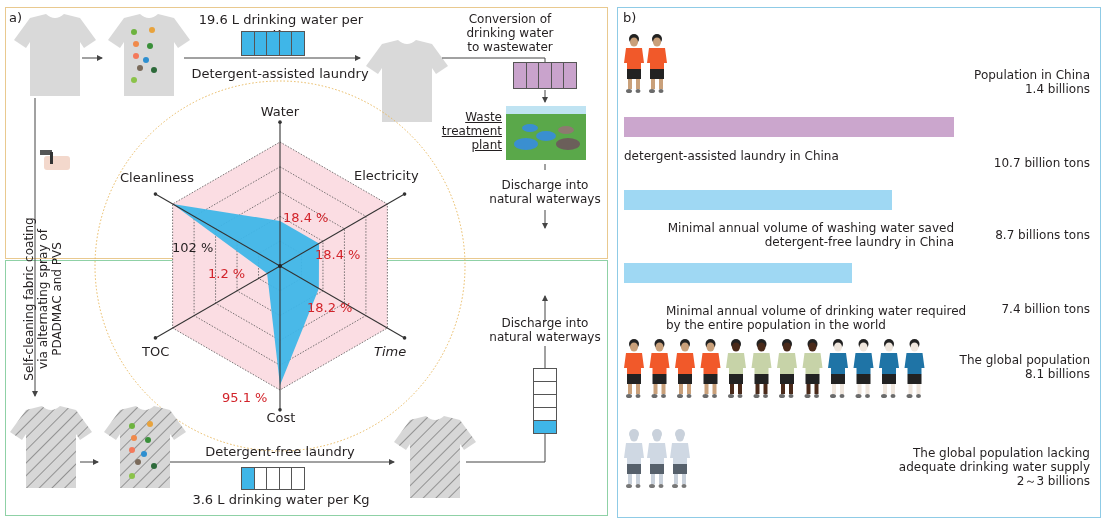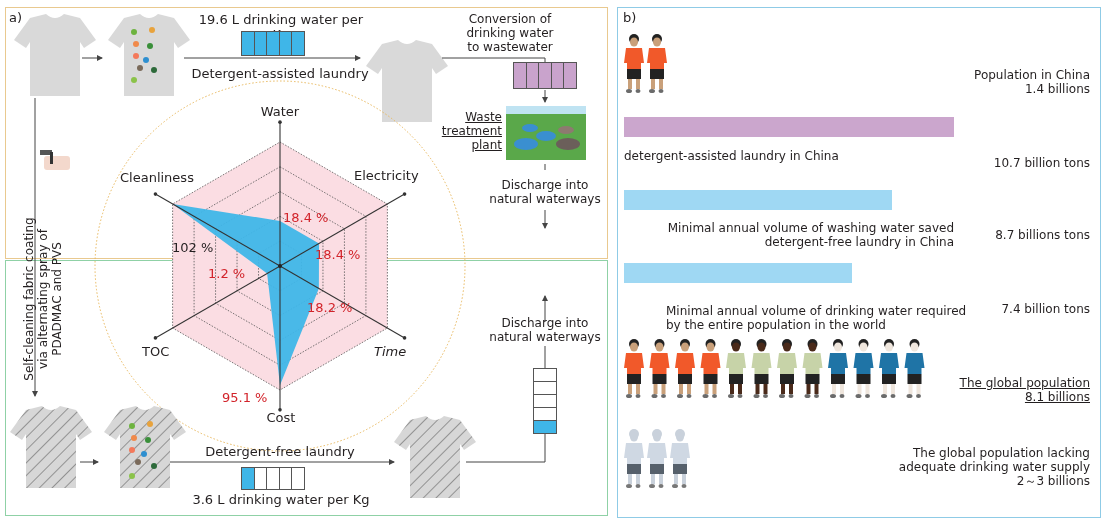--- a/index.html
+++ b/index.html
@@ -395,21 +395,21 @@
 </div>
 <div class="abs t12 right" style="left:920px;top:228px;width:170px;">8.7 billions tons</div>
 
 <div class="abs bar" id="bar3" style="left: 624px; top: 263px; background: rgb(159, 216, 243); width: 228.224px;"></div>
 <div class="abs t12" style="left:624px;top:304px;width:340px;margin-left:42px;">
   <div>Minimal annual volume of drinking water required</div>
   <div>by the entire population in the world</div>
 </div>
 <div class="abs t12 right" style="left:920px;top:302px;width:170px;">7.4 billion tons</div>
 
-<div class="abs t12 right" style="left:900px;top:376px;width:190px;text-decoration:underline;">
+<div class="abs t12 right" style="left:900px;top:353px;width:190px;">
   <div>The global population</div>
   <div>8.1 billions</div>
 </div>
 <div class="abs t12 right" style="left:850px;top:446px;width:240px;">
   <div>The global population lacking</div>
   <div>adequate drinking water supply</div>
   <div>2～3 billions</div>
 </div>
 
 </body></html>

